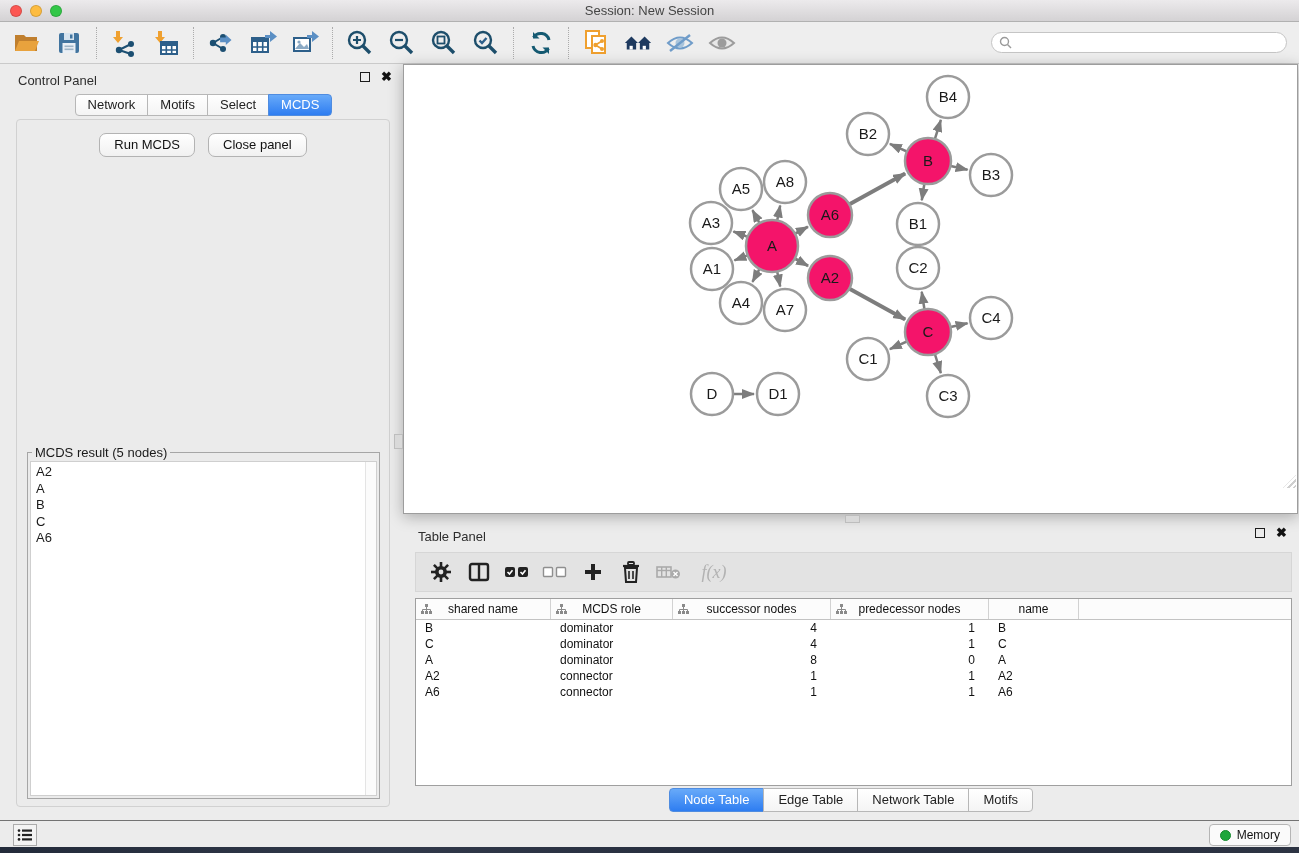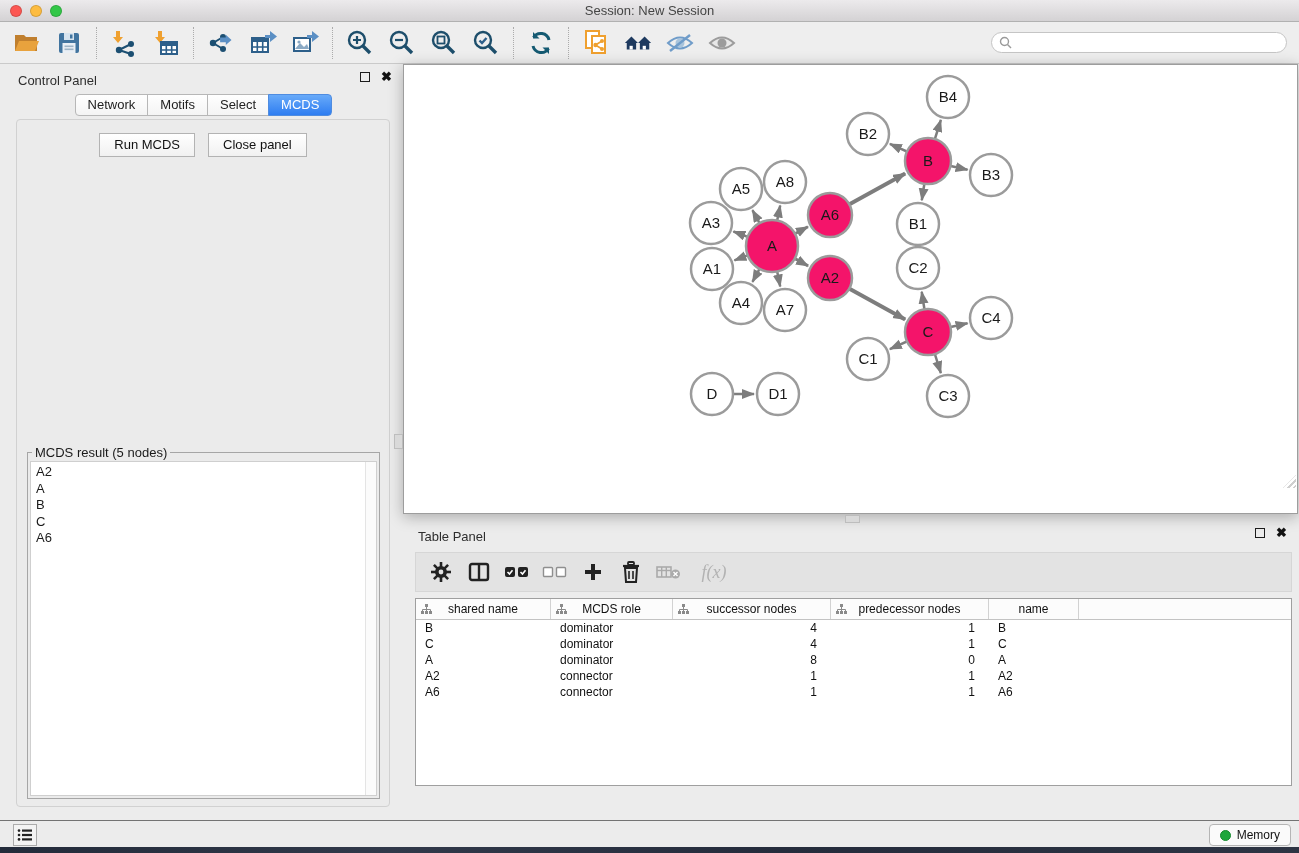--- a/index.html
+++ b/index.html
@@ -34,21 +34,21 @@
   .seg:first-child { border-radius:4px 0 0 4px; margin-left:0; }
   .seg:last-child { border-radius:0 4px 4px 0; }
   .seg.active { background:linear-gradient(#68aaf9,#2e7df1); color:#fff; border-color:#4f8ce0; }
   .cp-card { position:absolute; left:8px; right:9px; top:55px; bottom:13px; background:#ebebeb; border:1px solid #d1d1d1; border-radius:4px; }
   .opt-label { text-align:center; margin-top:14px; font-size:13px; }
   .select-box { margin:9px auto 0; width:314px; height:23px; background:#fff; border:1px solid #b9b9b9; border-radius:4px; display:flex; align-items:center; position:relative; padding-left:8px; font-size:13px; }
   .select-arrows { position:absolute; right:1px; top:1px; bottom:1px; width:19px; border-radius:3px; background:linear-gradient(#6fb0f9,#2f79ee); display:flex; flex-direction:column; align-items:center; justify-content:center; gap:2px; }
   .tri-up { width:0;height:0;border-left:4px solid transparent;border-right:4px solid transparent;border-bottom:5px solid #fff; }
   .tri-down { width:0;height:0;border-left:4px solid transparent;border-right:4px solid transparent;border-top:5px solid #fff; }
   .btn-row { display:flex; justify-content:center; gap:13px; margin-top:13px; }
-  .mac-btn { border:1px solid #b3b3b3; border-radius:0; background:linear-gradient(#ffffff,#f1f1f1); padding:3px 14px 4px; font-size:13px; color:#111; cursor:default; }
+  .mac-btn { border:1px solid #b3b3b3; border-radius:7px; background:linear-gradient(#ffffff,#f1f1f1); padding:3px 14px 4px; font-size:13px; color:#111; cursor:default; }
   .result-fieldset { position:absolute; left:10px; right:9px; top:332px; bottom:7px; border:1px solid #a6a6a6; background:#ebebeb; }
   .result-legend { position:absolute; top:-8px; left:4px; background:#ebebeb; padding:0 3px; font-size:13px; }
   .result-list { position:absolute; inset:8px 2px 2px 2px; background:#fff; border:1px solid #cfcfcf; overflow:hidden; padding:2px 0 0 5px; }
   .result-item { font-size:13px; line-height:16.5px; }
   .result-scroll { position:absolute; top:0; bottom:0; right:0; width:11px; background:#fbfbfb; border-left:1px solid #e4e4e4; }
 
   
   .net-window { position:absolute; left:403px; top:0; width:895px; height:450px; background:#fff; border:1px solid #9d9d9d; box-shadow:0 3px 14px rgba(0,0,0,.28); }
   .net-titlebar { height:24px; background:linear-gradient(#ededed,#d7d7d7); border-bottom:1px solid #bdbdbd; position:relative; text-align:center; line-height:23px; font-size:13px; color:#353535; }
   .net-titlebar .lights { top:6px; left:8px; gap:7px; }
@@ -517,20 +517,26 @@
           </div>
           <div class="t-row">
             <div class="t-cell" style="width: 135px; text-align: left; padding: 0px 0px 0px 9px;">A6</div>
             <div class="t-cell" style="width: 122px; text-align: left; padding: 0px 0px 0px 9px;">connector</div>
             <div class="t-cell" style="width: 158px; text-align: right; padding: 0px 14px 0px 0px;">1</div>
             <div class="t-cell" style="width: 158px; text-align: right; padding: 0px 14px 0px 0px;">1</div>
             <div class="t-cell" style="width: 90px; text-align: left; padding: 0px 0px 0px 9px;">A6</div>
           </div>
         </div>
     </div>
+    <div class="tp-tabs" id="bottom-tabs">
+        <span class="seg active">Node Table</span>
+        <span class="seg">Edge Table</span>
+        <span class="seg">Network Table</span>
+        <span class="seg">Motifs</span>
+      </div>
   </div>
 </div>
 
 <div class="statusbar">
   <span class="list-btn">
     <svg width="16" height="14" viewBox="0 0 16 14">
         <g fill="#222">
           <circle cx="2" cy="2.6" r="1.3"></circle>
           <rect x="5" y="1.5" width="10" height="2.2"></rect>
           <circle cx="2" cy="7" r="1.3"></circle>

